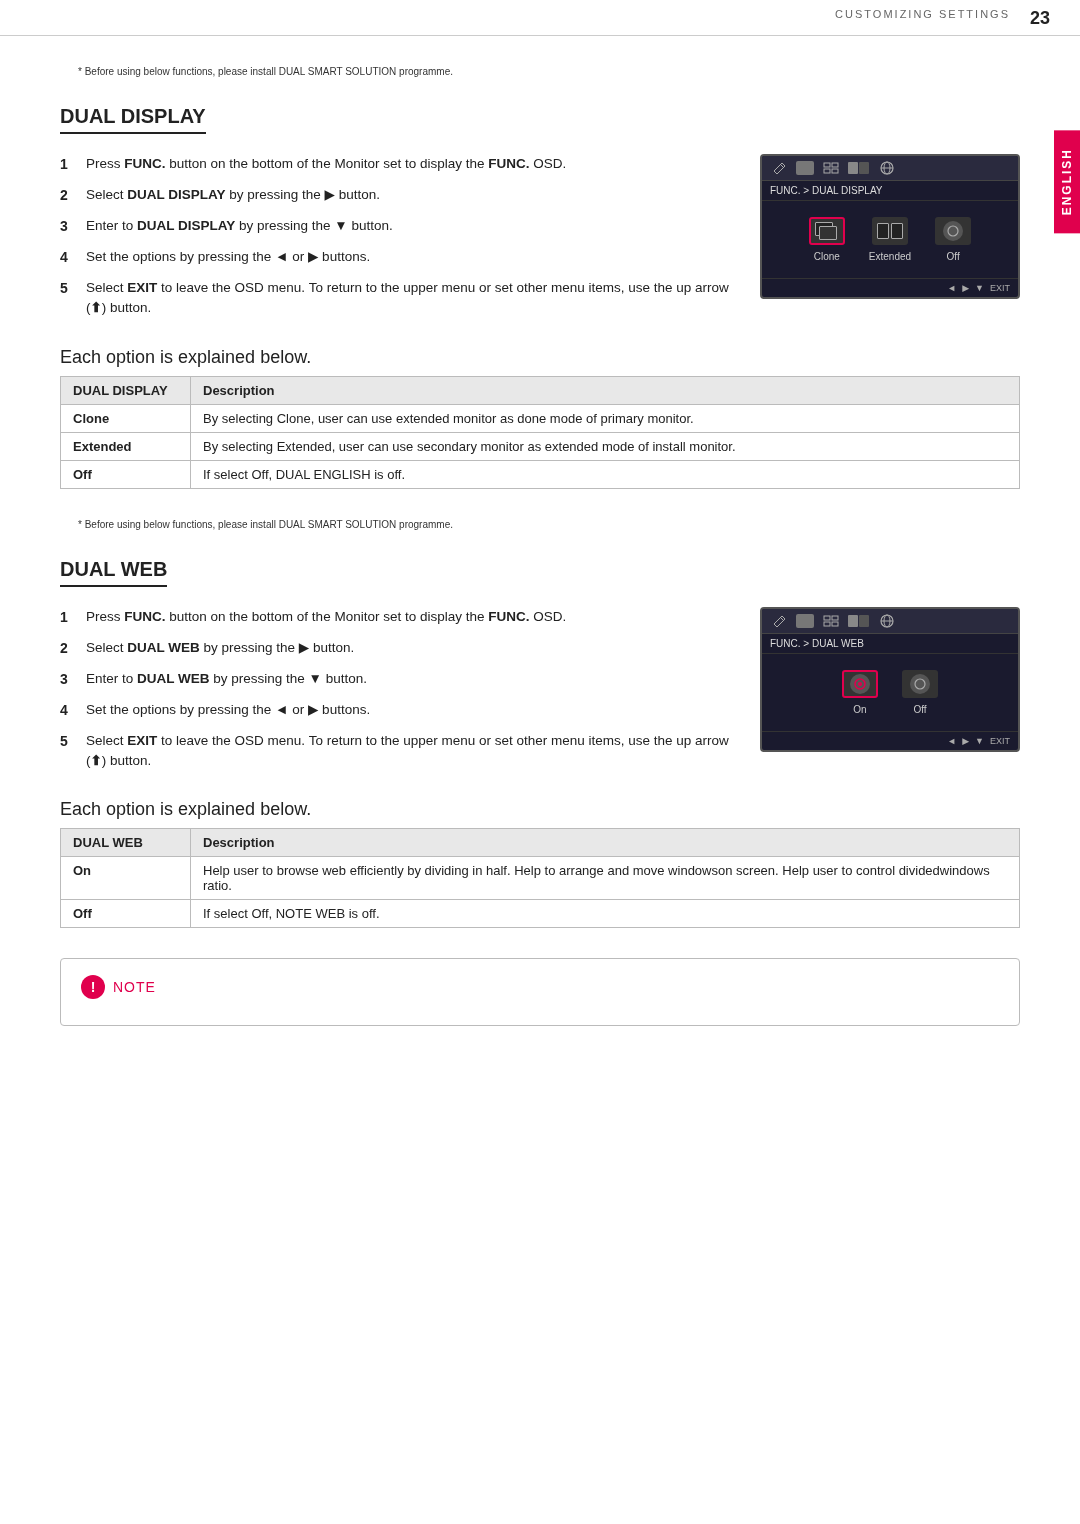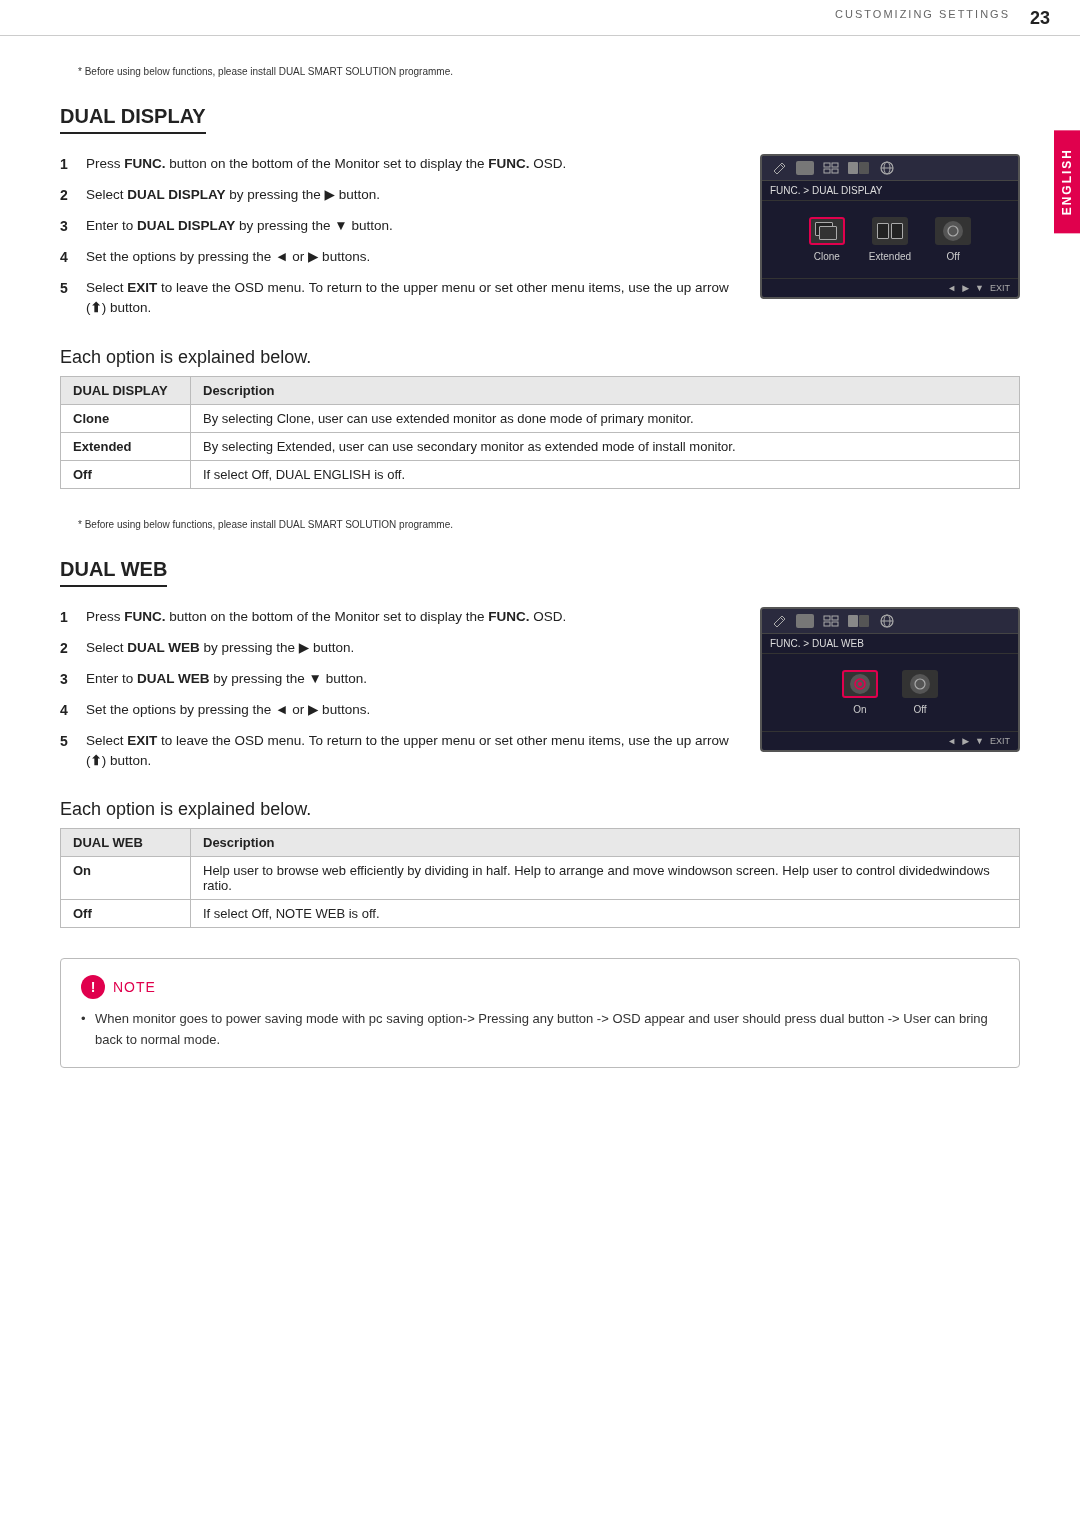--- a/index.html
+++ b/index.html
@@ -561,18 +561,15 @@
         <td>If select Off, NOTE WEB is off.</td>
       </tr>
     </tbody>
   </table>
 
   <div class="note-box">
     <div class="note-header">
       <div class="note-icon">!</div>
       <span class="note-title">NOTE</span>
     </div>
-    <ul class="note-content">
-      <li>When monitor goes to power saving mode with pc saving option-&gt; Pressing any button -&gt; OSD appear and user should press dual button -&gt; User can bring back to normal mode.</li>
-    </ul>
   </div>
 
 </div>
 
 </body></html>

